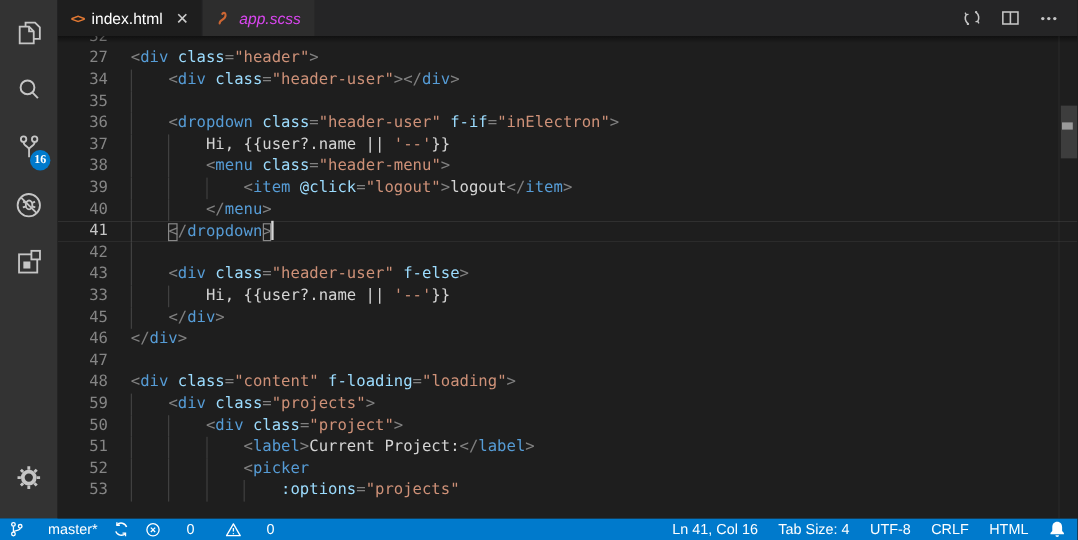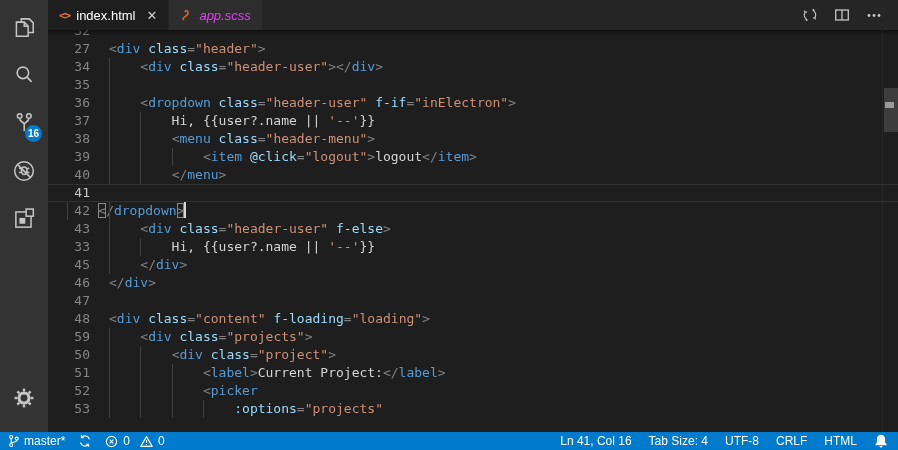--- a/index.html
+++ b/index.html
@@ -2,59 +2,59 @@
 <html><head>
 <meta charset="utf-8">
 <style>
   html,body{margin:0;padding:0;background:#1e1e1e;}
   body{width:898px;height:450px;overflow:hidden;font-family:"Liberation Sans",sans-serif;-webkit-font-smoothing:antialiased;}
   .app{width:898px;height:450px;display:flex;flex-direction:column;position:relative;}
   .top{flex:1;display:flex;min-height:0;}
 
   
   .activity-bar{width:48px;background:#333333;display:flex;flex-direction:column;align-items:center;padding-top:3px;box-sizing:border-box;flex:none;}
-  .ab-item{width:48px;height:48px;display:flex;align-items:center;justify-content:center;position:relative;cursor:pointer;}
+  .ab-item{width:48px;height:48px;display:flex;align-items:center;justify-content:center;position:relative;cursor:pointer;font-family:Liberation Serif, serif;}
   .ab-spacer{flex:1;}
   .ab-bottom{margin-bottom:10px;}
   .badge{position:absolute;right:6px;bottom:5px;min-width:17px;height:17px;border-radius:9px;background:#007acc;color:#fff;font-size:10px;font-weight:bold;line-height:17px;text-align:center;padding:0 2px;box-sizing:border-box;}
 
   
   .main{flex:1;display:flex;flex-direction:column;min-width:0;}
   .tab-bar{height:30px;background:#252526;display:flex;align-items:stretch;flex:none;}
   .tab{display:flex;align-items:center;gap:6px;padding:0 11px;font-size:13px;cursor:pointer;white-space:nowrap;}
   .tab.active{background:#1e1e1e;color:#ffffff;}
   .tab.inactive{background:#2d2d2d;color:#d946ef;margin-left:1px;}
   .tab.inactive .tab-label{font-style:italic;}
   .tab-close{color:#cccccc;font-size:13px;line-height:1;margin-left:5px;}
   .html-glyph{color:#e37933;font:bold 11px "DejaVu Sans Mono",monospace;letter-spacing:-1px;}
   .tab-actions{margin-left:auto;display:flex;align-items:center;gap:16px;padding-right:16px;}
   .tab-actions .act{display:flex;align-items:center;cursor:pointer;}
 
   
   .editor-wrap{flex:1;position:relative;overflow:hidden;background:#1e1e1e;}
   .code{position:absolute;top:-8px;left:0;right:0;font:13px/18px "DejaVu Sans Mono",monospace;}
   .cl{display:flex;height:18px;white-space:pre;color:#d4d4d4;}
-  .cl.cur{box-shadow:inset 0 1px 0 #303030,inset 0 -1px 0 #303030;flex-direction:column;}
+  .cl.cur{box-shadow:inset 0 1px 0 #303030,inset 0 -1px 0 #303030;}
   .ln{width:42px;text-align:right;color:#858585;flex:none;user-select:none;}
   .cl.cur .ln{color:#c6c6c6;}
   .lt{margin-left:19px;position:relative;flex:1;}
   .guide{position:absolute;top:0;bottom:0;width:1px;background:#404040;font-style:normal;}
   .tk-p{color:#808080}.tk-g{color:#569cd6}.tk-a{color:#9cdcfe}.tk-s{color:#ce9178}.tk-x{color:#d4d4d4}
   .tk-box{outline:1px solid #888888;outline-offset:-1px;}
   .cursor{display:inline-block;width:2px;height:16px;margin-bottom:-3px;background:#d7d7d7;}
   .shadow-top{position:absolute;top:0;left:0;right:0;height:6px;background:linear-gradient(rgba(0,0,0,.45),rgba(0,0,0,0));pointer-events:none;}
   .scrollbar{position:absolute;top:0;right:0;bottom:0;width:15px;border-left:1px solid rgba(255,255,255,.05);}
   .sb-thumb{position:absolute;top:58px;left:1px;right:0;height:44px;background:rgba(121,121,121,.35);cursor:pointer;}
   .sb-marker{position:absolute;top:72px;left:2px;width:9px;height:6px;background:#9a9a9a;}
 
   
   .status-bar{height:18px;background:#007acc;color:#ffffff;display:flex;align-items:center;font-size:12px;padding:0 10px 0 8px;flex:none;}
   .sb-left{display:flex;align-items:center;gap:13px;}
   .sb-right{margin-left:auto;display:flex;align-items:center;gap:17px;}
-  .sb-item{display:flex;align-items:center;gap:4px;cursor:pointer;line-height:18px;}
+  .sb-item{display:flex;align-items:center;gap:20px;cursor:pointer;line-height:18px;}
   .sb-item .cnt{margin-left:1px;}
   svg{display:block;}
 </style>
 </head>
 <body>
 
 <div class="app">
   <div class="top">
 
     <div class="activity-bar">

